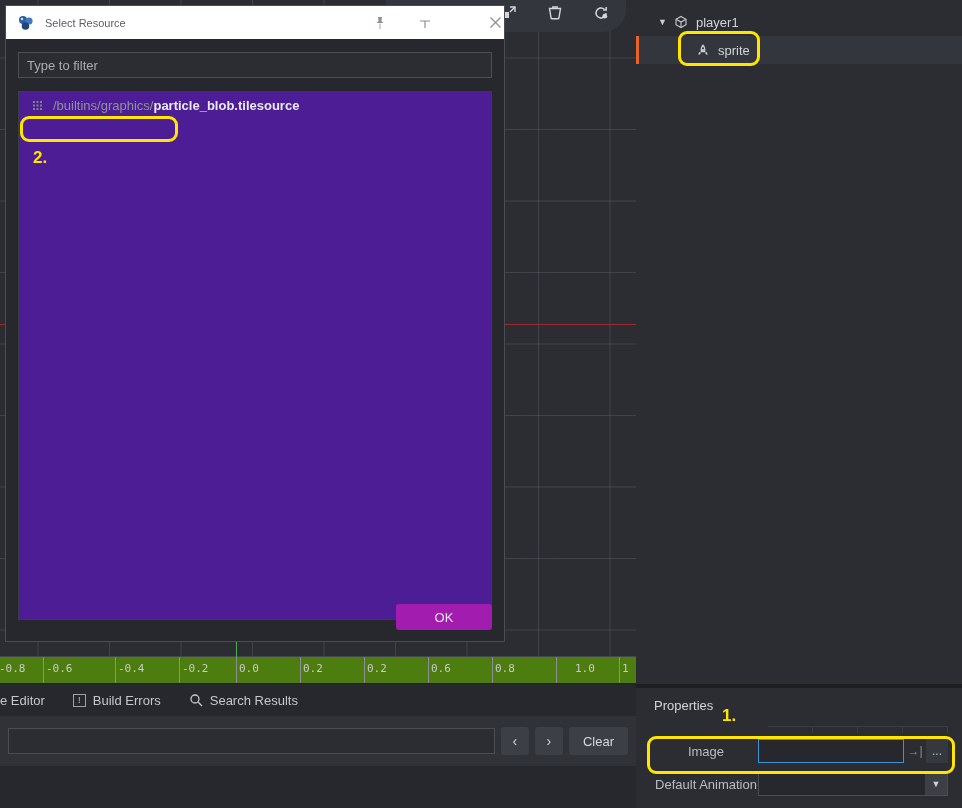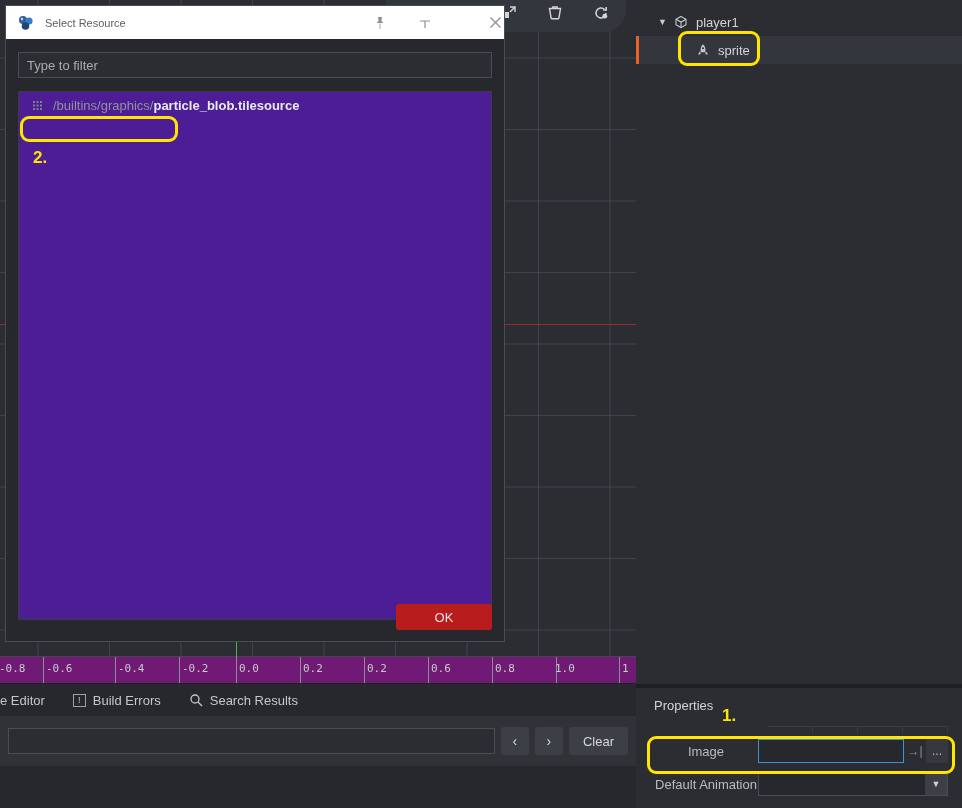--- a/index.html
+++ b/index.html
@@ -46,21 +46,21 @@
   .tb-icon {
     width: 26px; height: 26px;
     display: flex; align-items: center; justify-content: center;
     color: #d4d6da;
   }
   .tb-icon svg { display: block; }
 
   
   .ruler {
     position: absolute; left: 0; top: 656px; width: 636px; height: 28px;
-    background: #701a75;
+    background: #4d7c0f;
     border-top: 1px solid #44474d;
     border-bottom: 1px solid #1f2126;
     overflow: hidden;
   }
   .ruler-tick {
     position: absolute; top: 0; bottom: 0;
     border-left: 1px solid #8b8e95;
   }
   .ruler-label {
     position: absolute; top: 5px;
@@ -227,21 +227,21 @@
     background: #e8622a;
   }
   .res-icon { width: 16px; height: 16px; margin-right: 8px; display:flex; align-items:center; justify-content:center;}
   .path-dim { color: #8f9399; }
   .path-strong { color: #e8eaed; font-weight: bold; }
   .dlg-footer {
     position: absolute; left: 12px; right: 12px; bottom: 13px;
     display: flex; justify-content: flex-end;
   }
   .ok-btn {
-    width: 96px; height: 26px; background: #b91c1c;
+    width: 96px; height: 26px; background: #a21caf;
     border: none; border-radius: 3px; color: #e4e6ea;
     font-size: 13px; cursor: pointer;
   }
 
   
   .hl {
     position: absolute; border: 3px solid #ffe500; border-radius: 9px;
     pointer-events: none;
   }
   .ann-num {
@@ -310,21 +310,21 @@
 
     <div class="ruler-label" style="left:-4px">-0.8</div>
     <div class="ruler-label" style="left:43px">-0.6</div>
     <div class="ruler-label" style="left:115px">-0.4</div>
     <div class="ruler-label" style="left:179px">-0.2</div>
     <div class="ruler-label" style="left:236px">0.0</div>
     <div class="ruler-label" style="left:300px">0.2</div>
     <div class="ruler-label" style="left:364px">0.2</div>
     <div class="ruler-label" style="left:428px">0.6</div>
     <div class="ruler-label" style="left:492px">0.8</div>
-    <div class="ruler-label" style="left:552px">1.0</div>
+    <div class="ruler-label" style="left:572px">1.0</div>
     <div class="ruler-label" style="left:619px">1</div>
   </div>
   <div class="ruler-green" style="position:absolute;left:236px;top:640px;height:17px;width:1px;background:#4caf50;"></div>
 
   <div class="tabbar">
     <div class="tabbar-item first">
       <span>e Editor</span>
     </div>
     <div class="tabbar-item">
       <span class="icon-warn">!</span>

